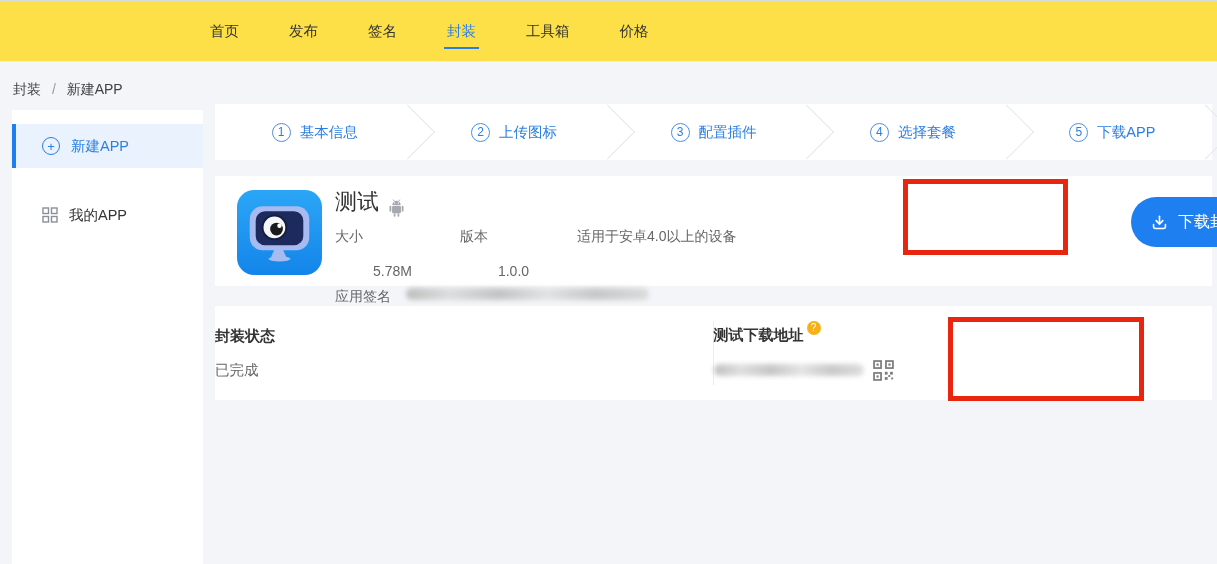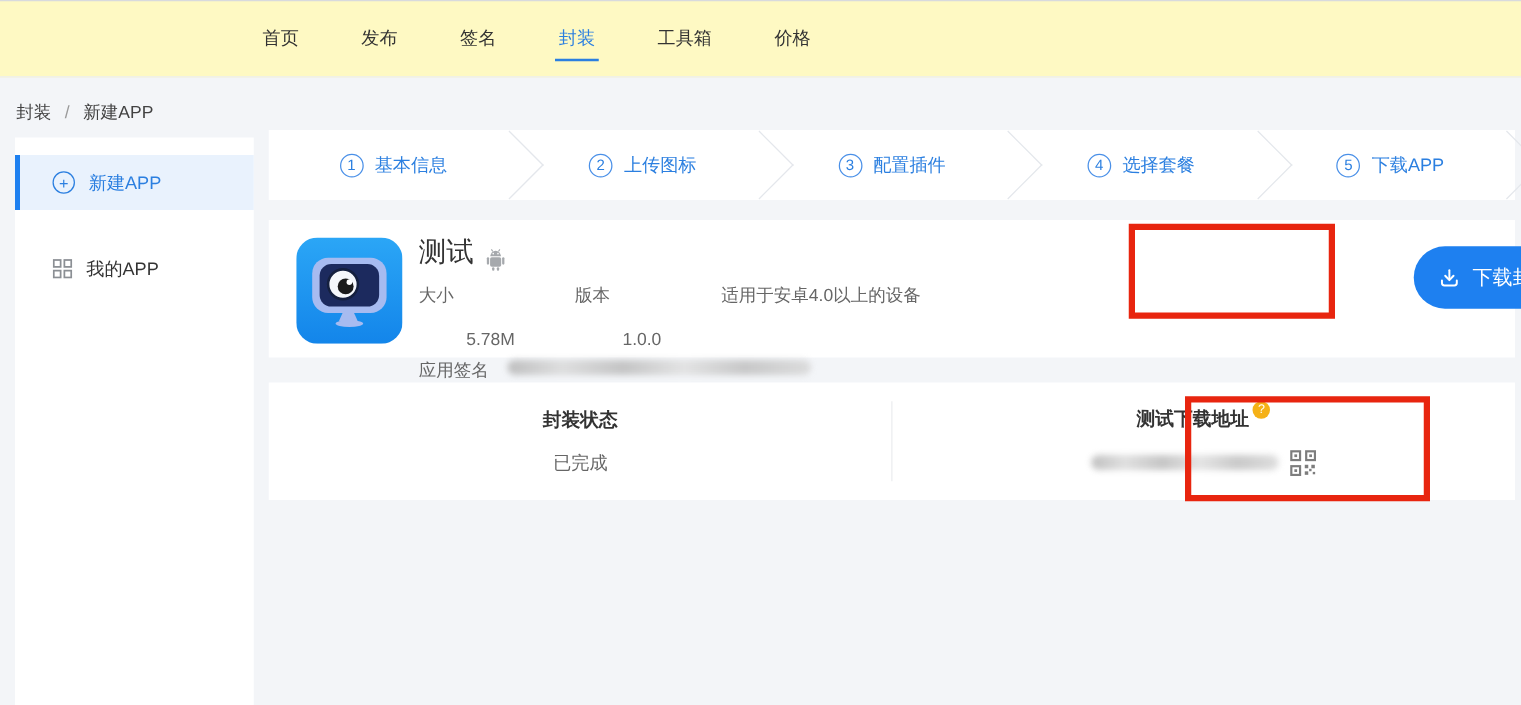--- a/index.html
+++ b/index.html
@@ -7,21 +7,21 @@
   body {
     position:relative;
     background:#f3f5f8;
     font-family:"Liberation Sans", sans-serif;
     color:#333;
   }
 
   
   .header {
     position:absolute; top:0; left:0; right:0; height:62px;
-    background:#fef9c3; border-top:1px solid #d8dadd; border-bottom:1px solid #eceef1;
+    background:#fde047; border-top:1px solid #d8dadd; border-bottom:1px solid #eceef1;
   }
   .nav { position:absolute; left:210px; top:0; height:100%; display:flex; gap:50px; align-items:center; }
   .nav-item { position:relative; height:62px; line-height:62px; font-size:14.5px; color:#333; cursor:pointer; white-space:nowrap; }
   .nav-item.active { color:#2b7fe0; }
   .nav-item.active::after {
     content:""; position:absolute; left:-3px; right:-3px; bottom:13px; height:2px; background:#2b7fe0;
   }
 
   
   .breadcrumb { position:absolute; left:13px; top:81px; font-size:14px; color:#424242; }
@@ -83,21 +83,21 @@
     position:absolute; left:916px; top:21px; width:146px; height:50px; border-radius:25px;
     background:#1e80f0; color:#fff; font-size:16px; border:none; cursor:pointer;
     display:flex; align-items:center; justify-content:center; gap:9px;
     font-family:"Liberation Sans", sans-serif;
   }
 
   
   .tablecard { top:306px; height:94px; display:flex; }
   .tcol {
     position:relative; flex:1; display:flex; flex-direction:column;
-    align-items:center; justify-content:center; gap:15px;
+    align-items:flex-start; justify-content:center; gap:15px;
   }
   .tcol:not(:last-child)::after {
     content:""; position:absolute; right:0; top:15px; bottom:15px; width:1px; background:#ebedf0;
   }
   .thead { font-size:15px; font-weight:bold; color:#333; display:flex; align-items:flex-start; gap:3px; }
   .tval { font-size:14.5px; color:#666; display:flex; align-items:center; gap:9px; }
   .help-badge {
     width:14px; height:14px; border-radius:50%; background:#f5b117; color:#fff;
     font-size:10px; font-weight:normal; line-height:14px; text-align:center;
     transform:translateY(-5px); cursor:pointer;

